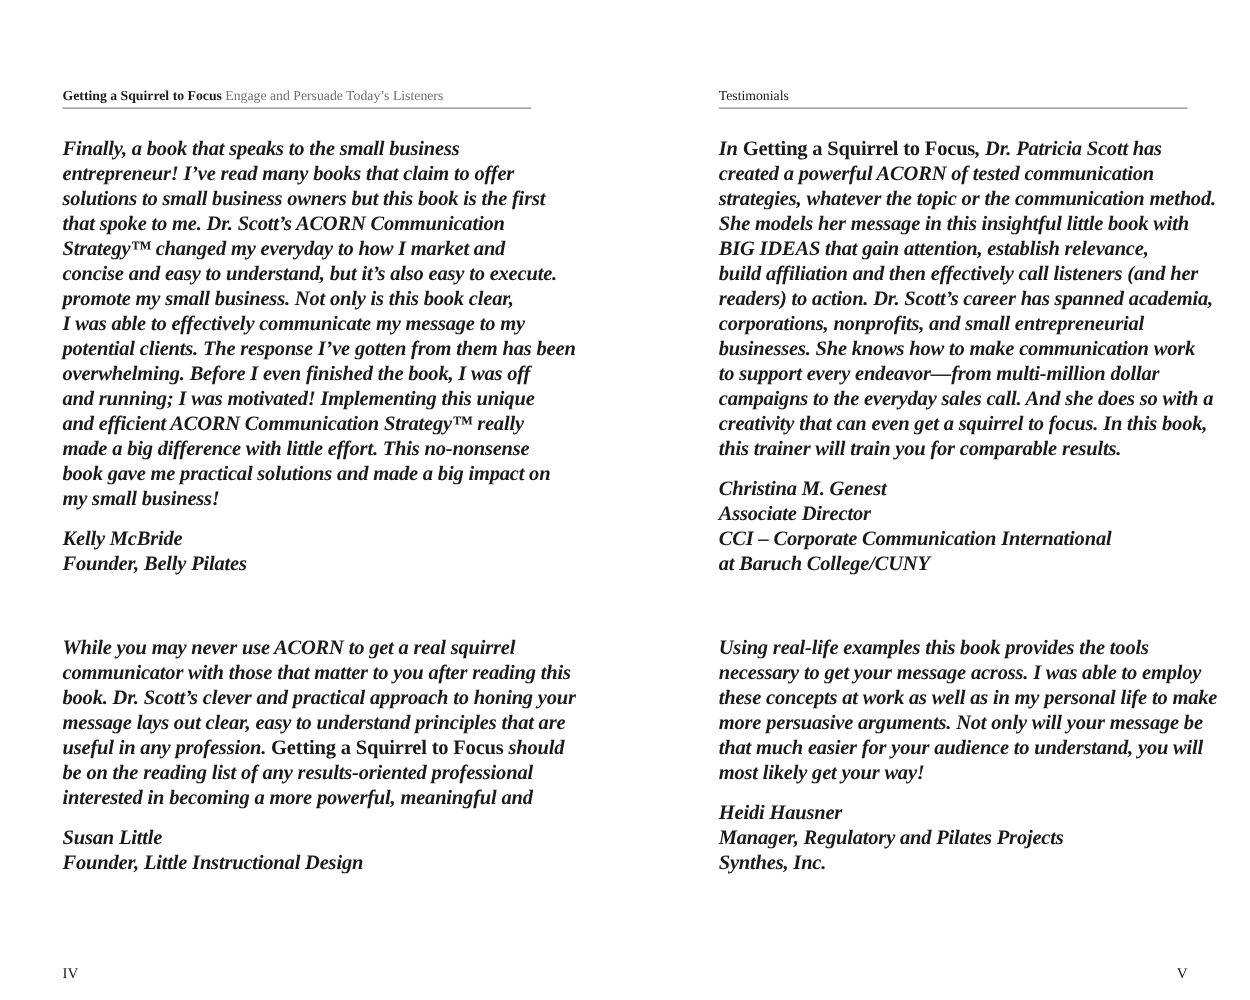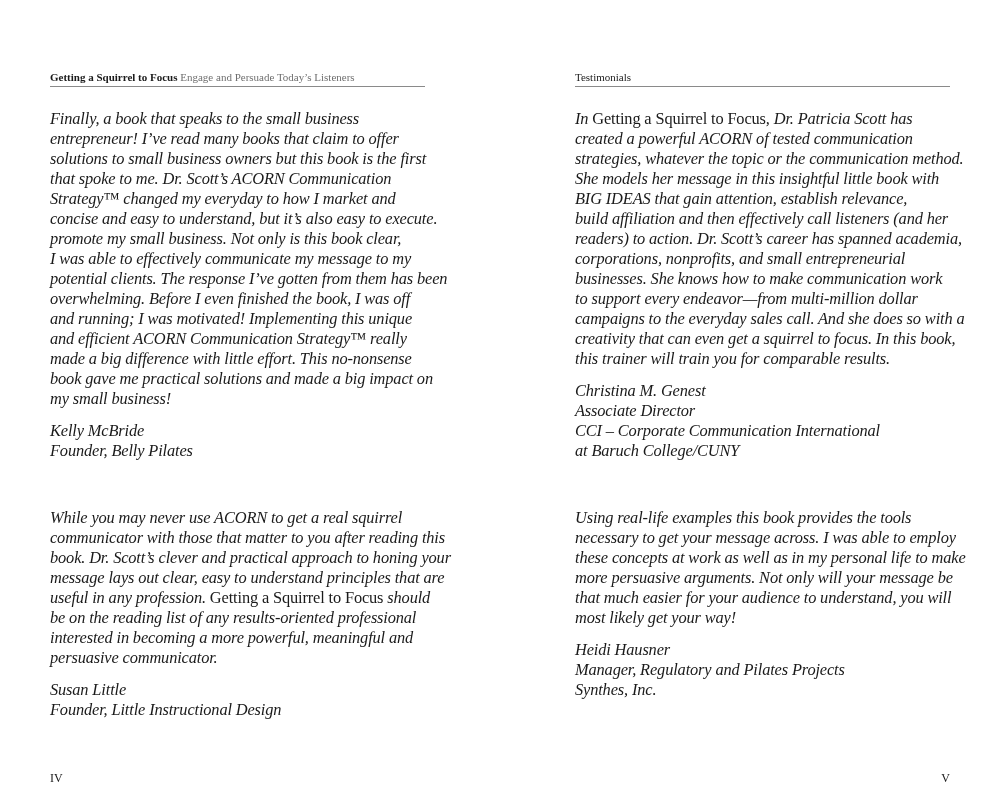--- a/index.html
+++ b/index.html
@@ -43,20 +43,21 @@
       color: #6f6f6f;
     }
     .page-right .running-head { text-align: left; }
     .page-right .running-head .section-title { color: #1a1a1a; }
 
     .content {
       position: absolute;
       top: 78px;
       left: 0;
       width: 390px;
+      font-weight: bold;
     }
     .testimonial {
       font-style: italic;
       font-size: 16.4px;
       line-height: 20px;
       letter-spacing: -0.15px;
     }
     .testimonial .line {
       display: block;
       white-space: nowrap;
@@ -116,21 +117,20 @@
 
     <div class="testimonial">
       <div class="body">
         <span class="line">While you may never use ACORN to get a real squirrel</span>
         <span class="line">communicator with those that matter to you after reading this</span>
         <span class="line">book. Dr. Scott’s clever and practical approach to honing your</span>
         <span class="line">message lays out clear, easy to understand principles that are</span>
         <span class="line"><span>useful in any profession. </span><span class="roman">Getting a Squirrel to Focus</span><span> should</span></span>
         <span class="line">be on the reading list of any results-oriented professional</span>
         <span class="line">interested in becoming a more powerful, meaningful and</span>
-        <span class="line">persuasive communicator.</span>
       </div>
       <div class="attribution">
         <span class="line">Susan Little</span>
         <span class="line">Founder, Little Instructional Design</span>
       </div>
     </div>
   </div>
 
   <div class="folio">IV</div>
 </div>

